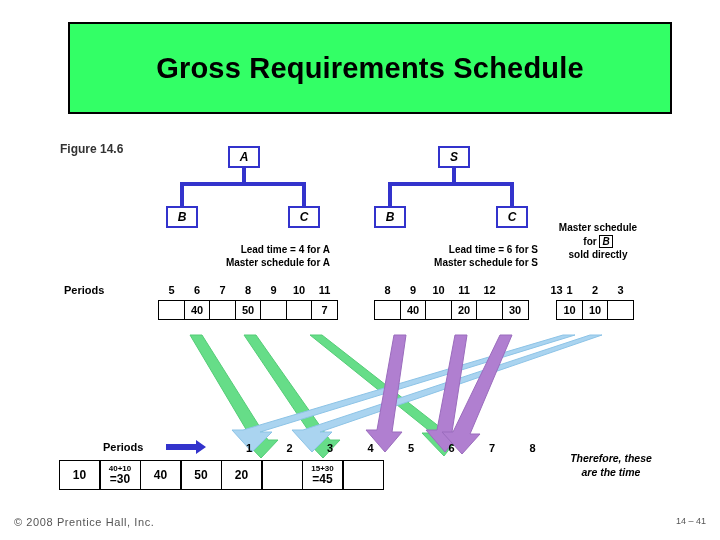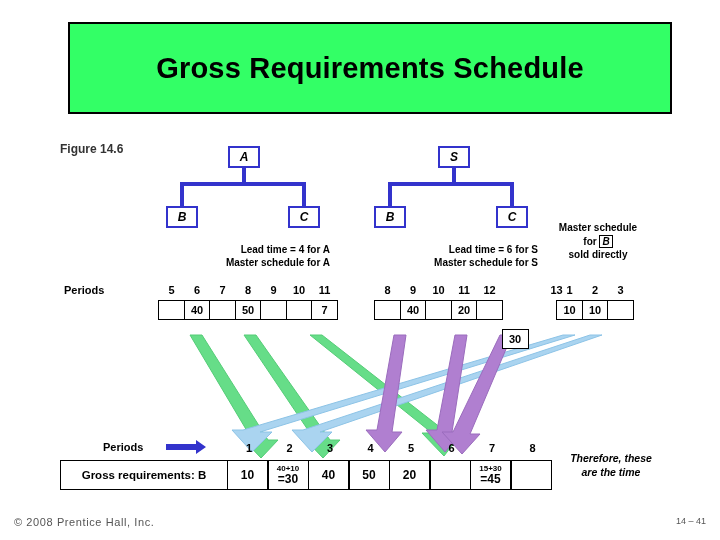--- a/index.html
+++ b/index.html
@@ -217,21 +217,21 @@
       <div class="cell hdr" style="width: 27px;">11</div>
       <div class="cell hdr" style="width: 27px;">12</div>
       <div class="cell hdr" style="width: 27px; margin-left: 40px;">13</div>
     </div>
   <div class="grid" id="s-val">
       <div class="cell" style="width: 27px;"></div>
       <div class="cell" style="width: 27px;">40</div>
       <div class="cell" style="width: 27px;"></div>
       <div class="cell" style="width: 27px;">20</div>
       <div class="cell" style="width: 27px;"></div>
-      <div class="cell" style="width: 27px; margin-top: 29px;">30</div>
+      <div class="cell" style="width: 27px;">30</div>
     </div>
 </div>
 
 <div class="abs" style="left:556px;top:280px;">
   <div class="grid" id="b-hdr">
       <div class="cell hdr" style="width: 27px;">1</div>
       <div class="cell hdr" style="width: 27px;">2</div>
       <div class="cell hdr" style="width: 27px;">3</div>
     </div>
   <div class="grid" id="b-val">
@@ -251,21 +251,20 @@
       <div class="cell hdr" style="width: 42px;">4</div>
       <div class="cell hdr" style="width: 42px;">5</div>
       <div class="cell hdr" style="width: 42px;">6</div>
       <div class="cell hdr" style="width: 42px;">7</div>
       <div class="cell hdr" style="width: 42px;">8</div>
     </div>
 </div>
 
 <div class="abs" style="left:60px;top:460px;">
   <div id="gr-row">
-    <div id="gr-label">Gross requirements: B</div>
     <div class="grid" id="bot-val">
         <div class="gcell">
           <span class="big">10</span>
         </div>
         <div class="gcell">
           <span class="small">40+10</span>
           <span class="big">=30</span>
         </div>
         <div class="gcell">
           <span class="big">40</span>

